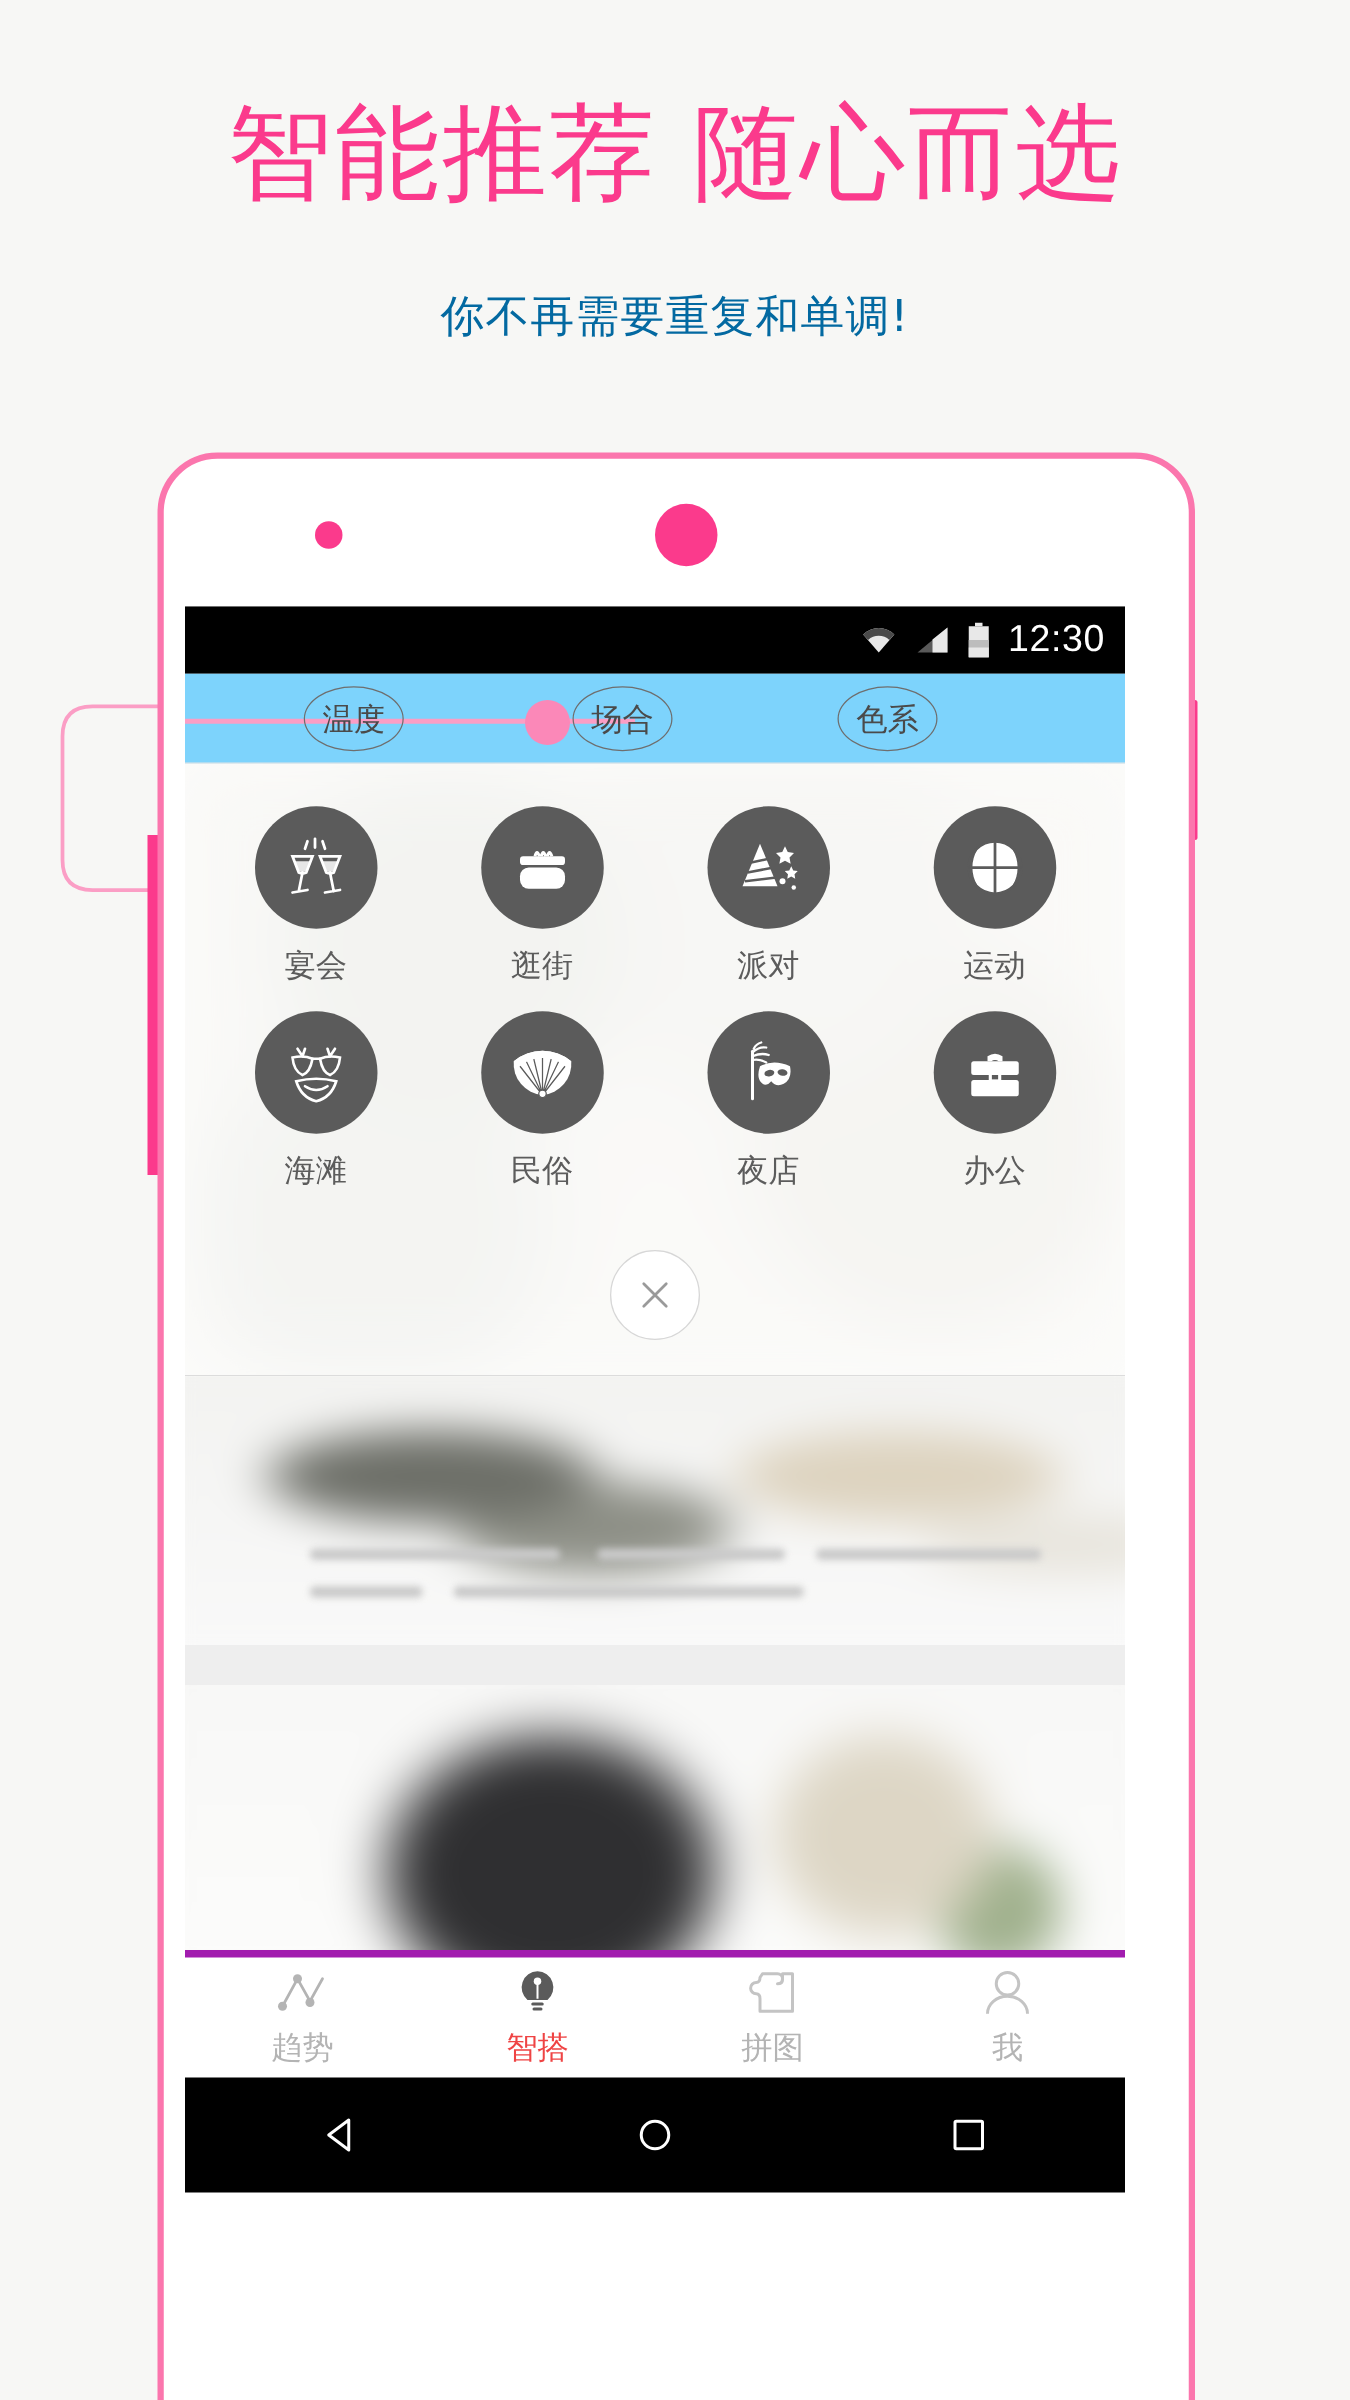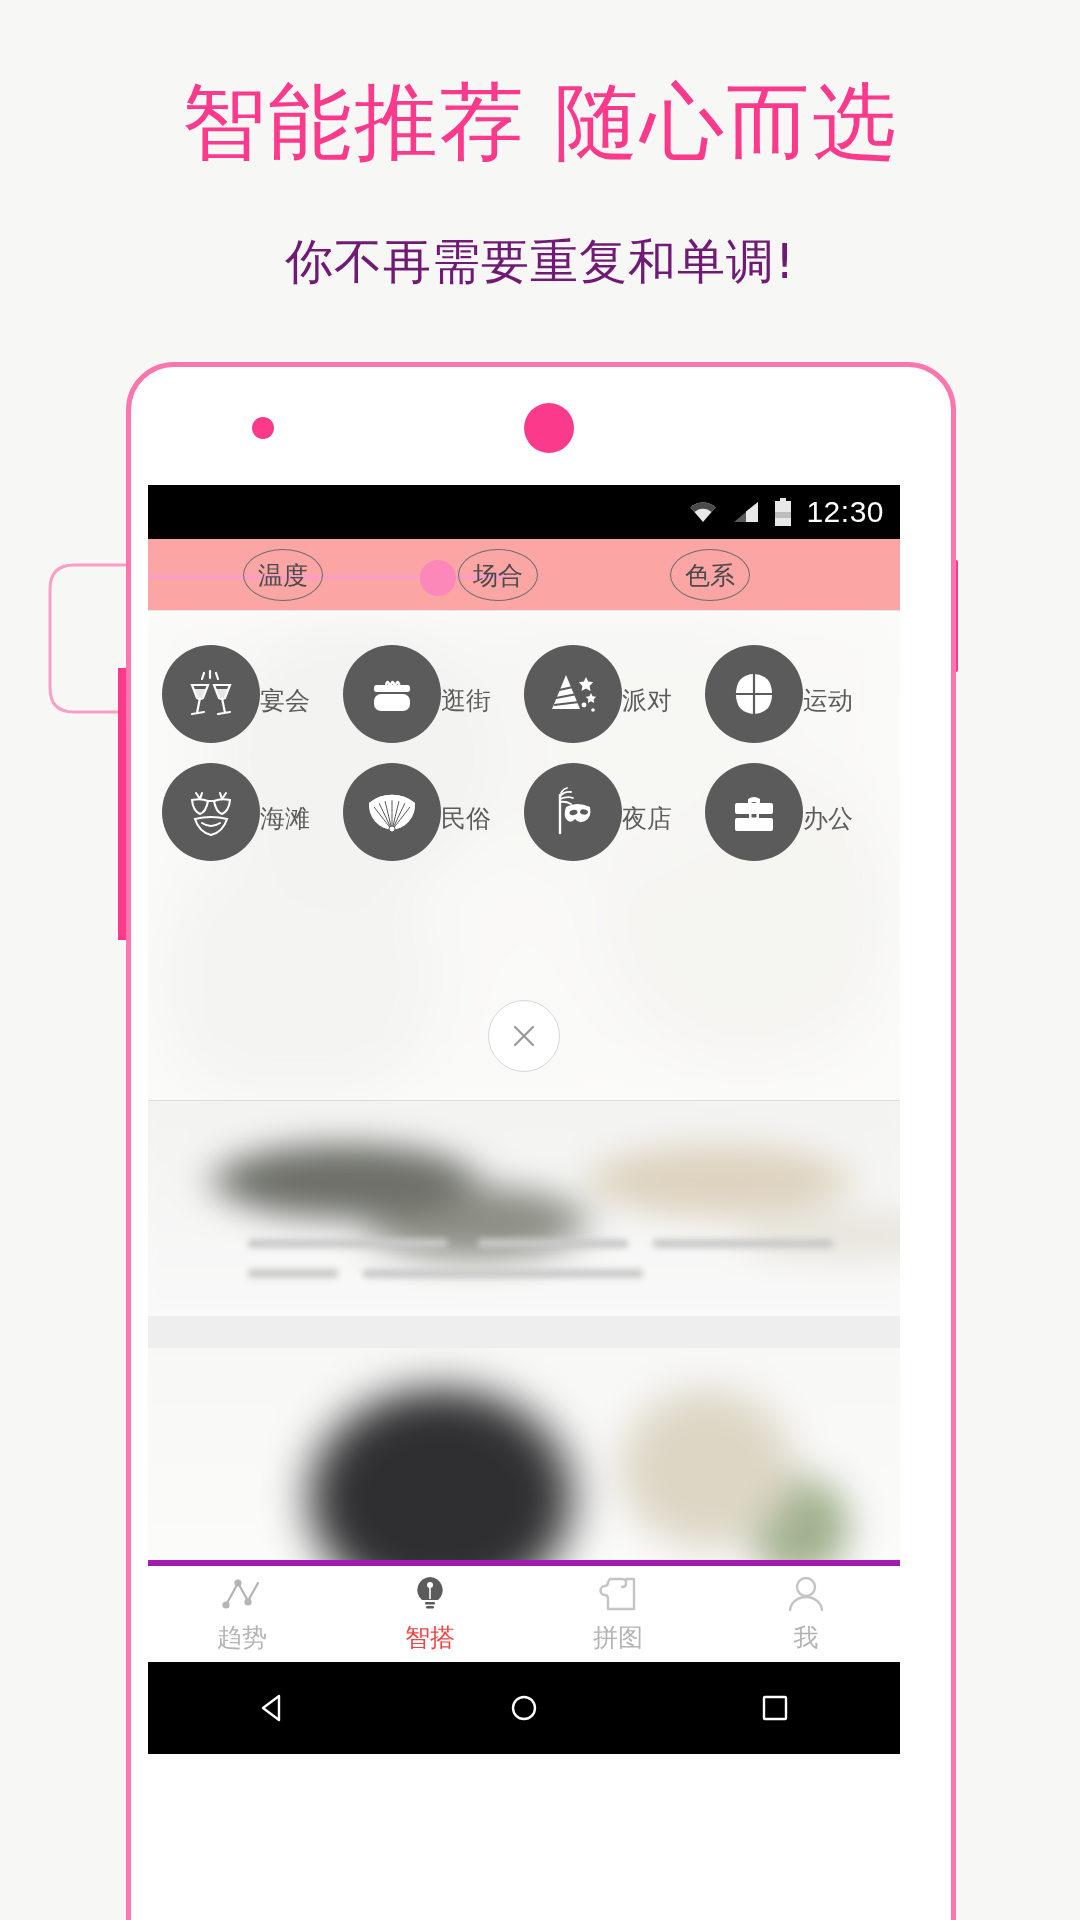--- a/index.html
+++ b/index.html
@@ -16,21 +16,21 @@
     position: absolute; top: 78px; left: 0; width: 1080px;
     text-align: center;
     font-size: 84px; line-height: 1.05;
     color: #fb3a8c; letter-spacing: 2px;
     font-weight: 400;
     font-family: "DejaVu Sans", sans-serif;
   }
   .subhead {
     position: absolute; top: 230px; left: 0; width: 1080px;
     text-align: center;
-    font-size: 48px; color: #701a75;
+    font-size: 35px; color: #0369a1;
     letter-spacing: 1px; font-weight: 400;
     font-family: "DejaVu Sans", sans-serif;
   }
 
   
   .phone {
     position: absolute; left: 126px; top: 362px;
     width: 830px; height: 1600px;
     border: 5px solid #fb76ad;
     border-radius: 48px 48px 0 0;
@@ -64,21 +64,21 @@
     color: #fff; font-size: 30px; letter-spacing: 0.5px;
     font-family: "Liberation Sans", sans-serif;
   }
   .ico-wifi { width: 30px; height: 24px; position: relative; }
   .ico-sig  { width: 28px; height: 24px; position: relative; }
   .ico-bat  { width: 18px; height: 28px; position: relative; }
 
   
   .chipbar {
     position: relative; width: 752px; height: 72px;
-    background: #fca5a5; border-bottom: 1px solid #e6e6e6;
+    background: #7dd3fc; border-bottom: 1px solid #e6e6e6;
     display: flex; align-items: center;
   }
   .chip {
     position: absolute; top: 10px;
     width: 80px; height: 52px; border-radius: 50%;
     border: 1.6px solid #6e6e6e;
     display: flex; align-items: center; justify-content: center;
     font-size: 25px; color: #4a4a4a; background: transparent;
     font-family: "DejaVu Sans", sans-serif;
   }
@@ -103,21 +103,21 @@
       linear-gradient(160deg,#eceae5,#f4f3f0);
     filter: blur(26px); opacity: 0.75;
   }
   .panel-veil { position:absolute; inset:0; background: rgba(252,252,251,0.72); }
 
   .grid {
     position: relative; padding: 34px 14px 0 14px;
     display: grid; grid-template-columns: repeat(4,1fr);
     row-gap: 20px;
   }
-  .cell { display: flex; flex-direction: row; align-items: center; }
+  .cell { display: flex; flex-direction: column; align-items: center; }
   .bubble {
     width: 98px; height: 98px; border-radius: 50%;
     background: #5b5b5b; display: flex;
     align-items: center; justify-content: center;
   }
   .cell-label {
     margin-top: 13px; font-size: 25px; color: #5c5c5c;
     font-family: "DejaVu Sans", sans-serif;
   }
 

